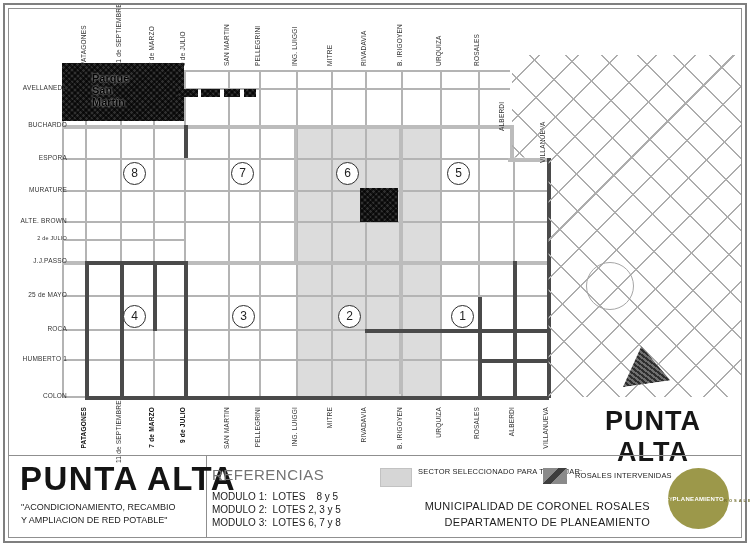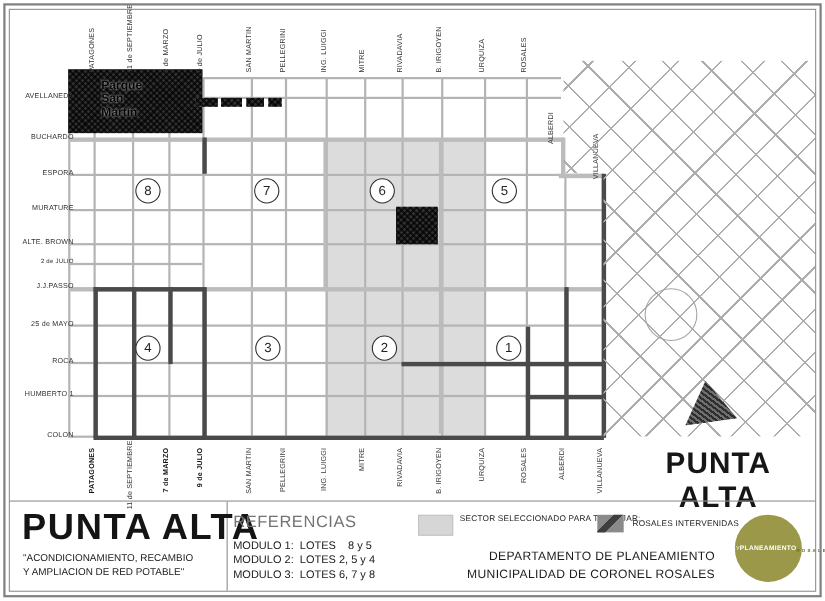--- a/index.html
+++ b/index.html
@@ -179,33 +179,33 @@
   <div class="footer-div"></div>
 
   <div class="sheet-title">PUNTA ALTA</div>
   <div class="sheet-sub">
     <div>"ACONDICIONAMIENTO, RECAMBIO</div>
     <div>Y AMPLIACION DE RED POTABLE"</div>
   </div>
 
   <div class="ref-title">REFERENCIAS</div>
   <div class="ref-line" style="top:491px;">MODULO 1:  LOTES    8 y 5</div>
-  <div class="ref-line" style="top:504px;">MODULO 2:  LOTES 2, 5 y 4</div>
+  <div class="ref-line" style="top:504px;">MODULO 2:  LOTES 2, 3 y 5</div>
   <div class="ref-line" style="top:517px;">MODULO 3:  LOTES 6, 7 y 8</div>
 
   <div class="swatch-sector"></div>
   <div class="legend-txt" style="left:418px;top:467px;">
     <div>SECTOR SELECCIONADO PARA TRABAJAR:</div>
   </div>
   <div class="swatch-calles"></div>
   <div class="legend-txt" style="left:575px;top:471px;">ROSALES INTERVENIDAS</div>
 
   <div class="muni">
+    <div>MUNICIPALIDAD DE CORONEL ROSALES</div>
     <div>DEPARTAMENTO DE PLANEAMIENTO</div>
-    <div>MUNICIPALIDAD DE CORONEL ROSALES</div>
   </div>
 
   <div class="logo">
     <div class="l1">OBRAS</div>
     <div class="l2">Y</div>
     <div class="l3">PLANEAMIENTO</div>
     <div class="l4">ROSALES</div>
   </div>
 </div>
 

